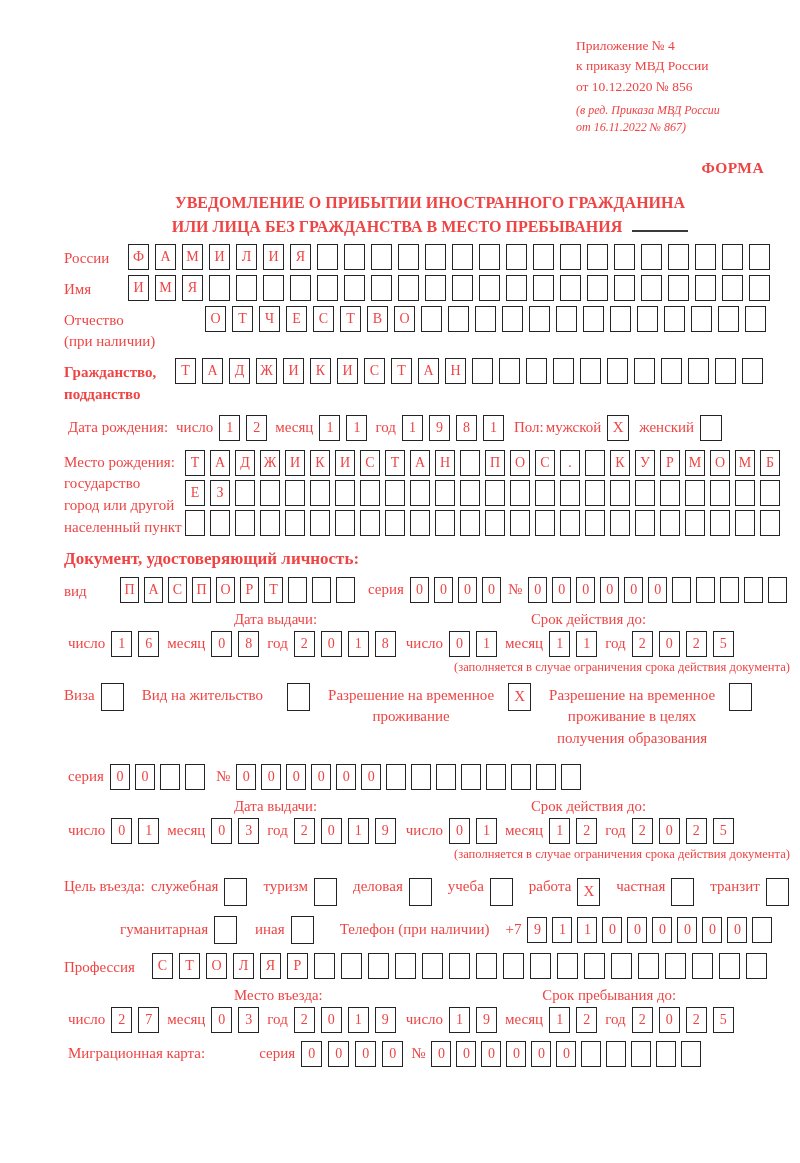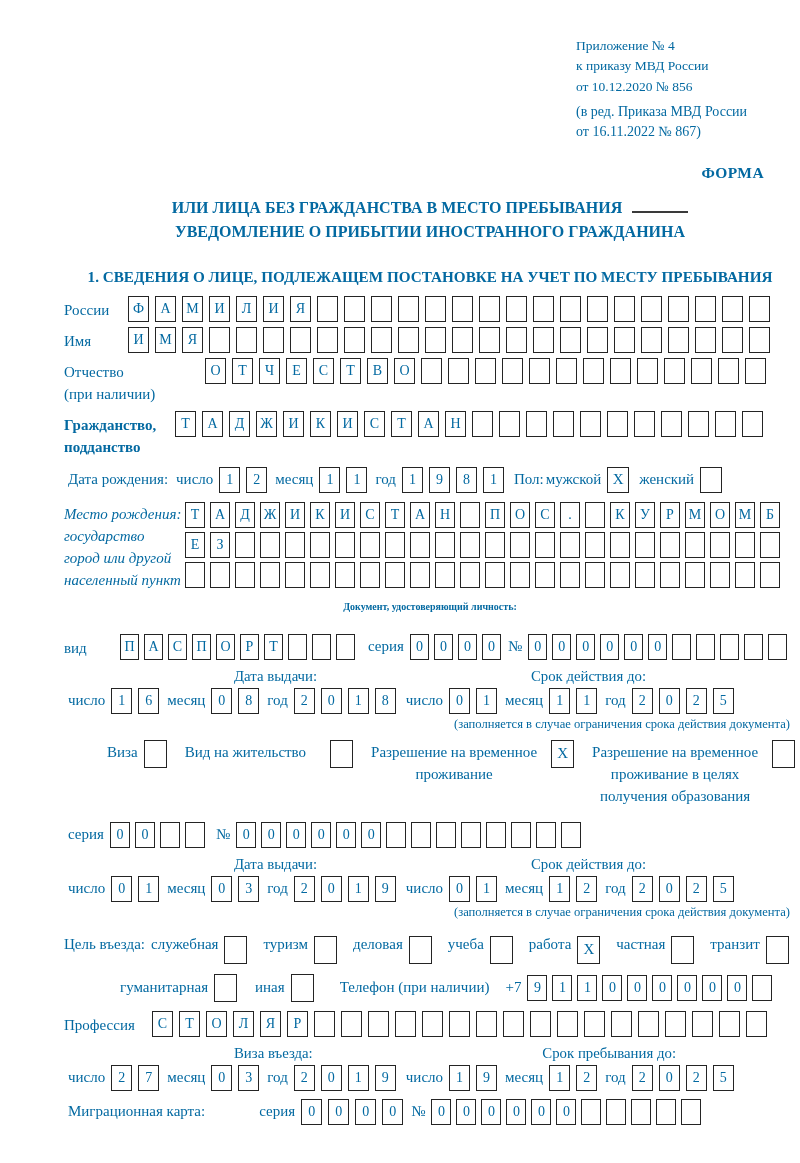--- a/index.html
+++ b/index.html
@@ -1,24 +1,24 @@
 <!DOCTYPE html>
 <html lang="ru"><head>
 <meta charset="utf-8">
 <style>
   html,body{margin:0;padding:0;background:#e8e8e8;}
   .page{
-    width:800px;height:1163px;margin:0 auto;background:#ffffff;color:#0369a1;
+    width:800px;height:1163px;margin:0 auto;background:#ffffff;color:#ef4444;
     font-family:"Liberation Serif","DejaVu Serif",serif;font-size:15px;
     box-sizing:border-box;padding:36px 4px 0 64px;overflow:hidden;position:relative;
   }
   .pre{white-space:pre-line;}
   
   .annex{width:190px;margin-left:auto;margin-right:30px;font-size:13.5px;line-height:1.5;}
-  .edition{width:190px;margin-left:auto;margin-right:30px;font-size:14px;line-height:1.45;margin-top:5px;}
+  .edition{width:190px;margin-left:auto;margin-right:30px;font-size:12px;line-height:1.45;margin-top:5px;font-style:italic;}
   .forma{text-align:right;padding-right:32px;font-weight:bold;font-size:15.5px;margin-top:22px;letter-spacing:.4px;}
   
   .title{ text-align:center;font-weight:bold;font-size:16px;line-height:1.5;margin-top:14px;}
   .title-underline{display:inline-block;width:56px;border-bottom:2.2px solid #3a3a3a;margin-left:10px;}
   .sec-heading{text-align:center;font-weight:bold;font-size:15.2px;margin-top:24px;margin-bottom:10px;}
   
   .frow{display:flex;align-items:flex-start;margin-top:5px;}
   .lbl{flex:none;padding-top:4px;line-height:1.45;}
   .w64{width:64px;} .w111{width:111px;font-weight:bold;} .w141{width:141px;} .w121{width:121px;}
   .stack{display:flex;flex-direction:column;gap:4px;}
@@ -34,33 +34,33 @@
   
   .dw{flex:none;padding-top:4px;margin:0 6px 0 2px;}
   .dw.first{margin-left:4px;}
   
   .cbox{
     box-sizing:border-box;flex:none;display:inline-block;width:23px;height:28px;
     border:1.8px solid #242424;text-align:center;line-height:25px;font-size:15px;background:#fff;
   }
   .cbox.sm{width:22px;height:26px;line-height:23px;}
   
-  .center-bold{text-align:center;font-weight:bold;font-size:10px;margin-top:10px;margin-bottom:22px;}
+  .center-bold{text-align:left;font-weight:bold;font-size:17px;margin-top:10px;margin-bottom:8px;}
   
   .date-captions{display:flex;margin-top:8px;font-size:14.8px;}
   .cap-left{margin-left:170px;}
   .cap-right{margin-left:auto;margin-right:150px;}
   .date-row{display:flex;align-items:flex-start;margin-top:3px;}
   .dgroup{display:flex;align-items:flex-start;}
   .dgroup.right{margin-left:auto;margin-right:74px;}
   .footnote{text-align:right;font-size:12.6px;margin-top:3px;padding-right:6px;}
   .plain-line{margin-top:10px;line-height:1.5;}
   
   .opts{margin-top:8px;}
-  .opt-label{flex:none;padding-top:4px;margin-left:43px;}
+  .opt-label{flex:none;padding-top:4px;}
   .opt-label.center{white-space:pre-line;text-align:center;line-height:1.45;padding-top:2px;}
   .gap6{margin-left:6px;} .gap10{margin-left:10px;} .gap14{margin-left:14px;}
   .gap18{margin-left:18px;} .gap24{margin-left:24px;} .gap8{margin-left:8px;}
   
   .purpose-row{display:flex;margin-top:16px;}
   .purpose-row .pl{flex:none;margin-right:6px;}
   .purpose-row .cbox{margin-right:16px;}
   .purpose-row .cbox.last{margin-right:0;}
   .purpose2-row{display:flex;align-items:center;margin-top:10px;margin-left:56px;}
   .mig-row{display:flex;align-items:flex-start;margin-top:8px;}
@@ -71,27 +71,26 @@
 <div class="page">
 
   <div class="annex pre">Приложение № 4
 к приказу МВД России
 от 10.12.2020 № 856</div>
   <div class="edition pre">(в ред. Приказа МВД России
 от 16.11.2022 № 867)</div>
   <div class="forma">ФОРМА</div>
 
   <div class="title">
+    <div>УВЕДОМЛЕНИЕ О ПРИБЫТИИ ИНОСТРАННОГО ГРАЖДАНИНА</div>
     <div>
       <span>ИЛИ ЛИЦА БЕЗ ГРАЖДАНСТВА В МЕСТО ПРЕБЫВАНИЯ</span><span class="title-underline"></span>
     </div>
-    <div>УВЕДОМЛЕНИЕ О ПРИБЫТИИ ИНОСТРАННОГО ГРАЖДАНИНА</div>
-  </div>
-
-  <div class="sec-heading">1. СВЕДЕНИЯ О ЛИЦЕ, ПОДЛЕЖАЩЕМ ПОСТАНОВКЕ НА УЧЕТ ПО МЕСТУ ПРЕБЫВАНИЯ</div>
+  </div>
+
 
   <div class="frow">
     <span class="lbl w64">России</span>
     <span class="cells">
         <span class="cell">Ф</span>
         <span class="cell">А</span>
         <span class="cell">М</span>
         <span class="cell">И</span>
         <span class="cell">Л</span>
         <span class="cell">И</span>
@@ -223,21 +222,21 @@
         <span class="cell">1</span>
       </span>
     <span class="dw" style="margin-left:4px;">Пол:</span>
     <span class="dw" style="margin-left:-4px;">мужской</span>
     <span class="cbox sm">X</span>
     <span class="dw gap10">женский</span>
     <span class="cbox sm"></span>
   </div>
 
   <div class="frow" style="margin-top:9px;">
-    <span class="lbl w121 pre" style="padding-top:2px;font-style:italic;">Место рождения:
+    <span class="lbl w121 pre" style="padding-top:2px;">Место рождения:
 государство
 город или другой
 населенный пункт</span>
     <span class="stack">
       <span class="cells sm">
           <span class="cell">Т</span>
           <span class="cell">А</span>
           <span class="cell">Д</span>
           <span class="cell">Ж</span>
           <span class="cell">И</span>
@@ -551,21 +550,21 @@
         <span class="cell"></span>
         <span class="cell"></span>
         <span class="cell"></span>
         <span class="cell"></span>
         <span class="cell"></span>
         <span class="cell"></span>
       </span>
   </div>
 
   <div class="date-captions">
-    <span class="cap-left">Виза въезда:</span>
+    <span class="cap-left">Место въезда:</span>
     <span class="cap-right" style="margin-right:120px;">Срок пребывания до:</span>
   </div>
   <div class="date-row">
     <span class="dgroup">
       <span class="dw first">число</span>
       <span class="cells">
           <span class="cell">2</span>
           <span class="cell">7</span>
         </span>
       <span class="dw">месяц</span>

